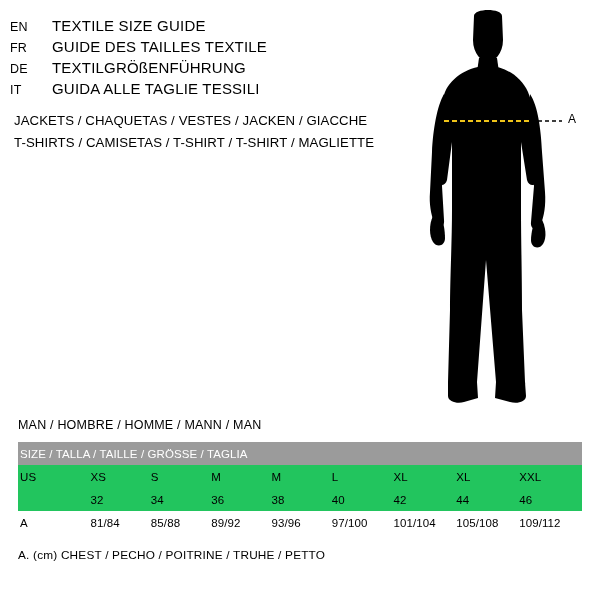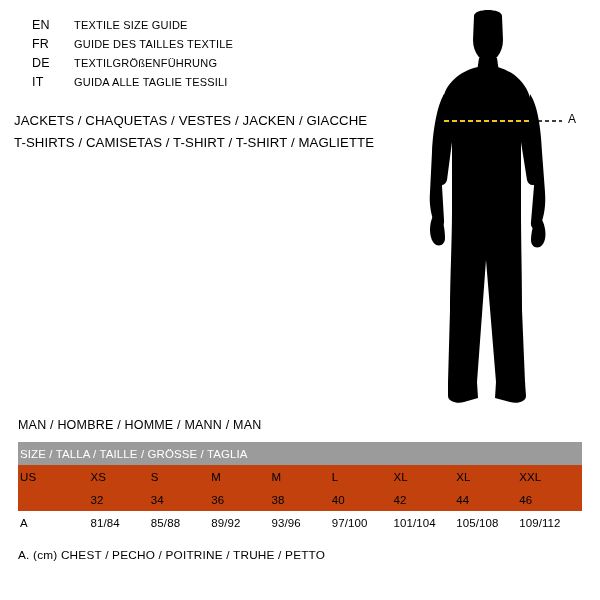--- a/index.html
+++ b/index.html
@@ -17,39 +17,39 @@
   }
   .page {
     position: relative;
     width: 600px;
     height: 600px;
   }
 
   
   .lang-block {
     position: absolute;
-    left: 32px;
+    left: 10px;
     top: 16px;
     width: 350px;
   }
   .lang-row {
     display: flex;
     align-items: baseline;
     font-size: 12.5px;
     line-height: 19px;
     letter-spacing: 0.2px;
   }
   .lang-code {
     width: 42px;
     flex: 0 0 42px;
     font-size: 12.5px;
   }
   .lang-text {
     flex: 1 1 auto;
-    font-size: 11px;
+    font-size: 15px;
   }
 
   
   .cat-block {
     position: absolute;
     left: 14px;
     top: 110px;
     width: 360px;
   }
   .cat-line {
@@ -100,21 +100,21 @@
     height: 17px;
     vertical-align: middle;
     letter-spacing: 0.1px;
   }
   .row-head td {
     background: #9b9b9b;
     color: #ffffff;
     font-size: 11.5px;
   }
   .row-alt td {
-    background: #c2410c;
+    background: #22c55e;
   }
   .row-plain td {
     background: #ffffff;
   }
   .c-label {
     width: 84px;
     padding-left: 2px !important;
     margin-left: 32px;
   }
   .c-val {

